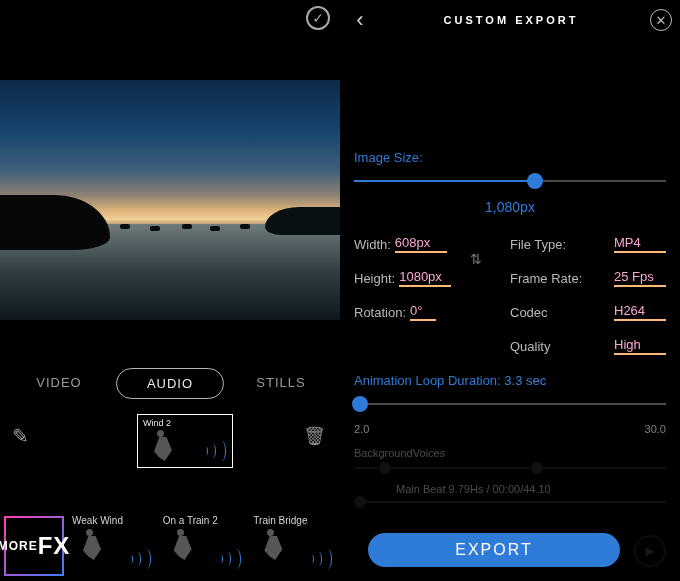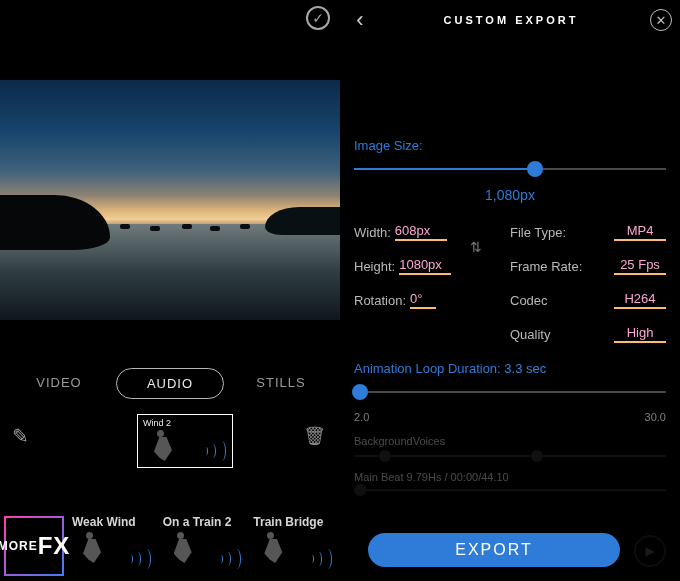--- a/index.html
+++ b/index.html
@@ -79,51 +79,50 @@
     position:absolute; bottom:0; left:0; right:0; height:70px; display:flex;
   }
   .morefx {
     width:60px; height:60px; margin:5px 4px; border:2.5px solid; border-radius:10px;
     border-image: linear-gradient(135deg,#ff3fb0,#3f7bff) 1;
     display:flex; flex-direction:row; align-items:center; justify-content:center;
     font-weight:600; font-size:12px; letter-spacing:1px; line-height:1.05;
   }
   .morefx .fx { font-size:24px; line-height:0.9;}
   .preset {
-    flex:1; padding:4px 4px 0; font-size:12px; color:#d6d6d6; position:relative;
+    flex:1; padding:4px 4px 0; font-size:10px; color:#d6d6d6; position:relative;
     height:70px;
-    font-weight:bold;
   }
   .preset .dancer { margin-top:3px; }
   .preset .waves { right:8px; bottom:12px; }
 
   
   .ce-header { display:flex; align-items:center; height:40px; padding:0 8px;}
   .ce-back { width:24px; text-align:center; font-size:22px; color:#cfcfcf;}
   .ce-title { flex:1; text-align:center; font-size:11px; letter-spacing:3px; font-weight:700;}
   .ce-close {
     width:22px; height:22px; border:1.5px solid #bdbdbd; border-radius:50%;
     display:flex; align-items:center; justify-content:center; font-size:13px; color:#bdbdbd;
   }
   .ce-preview { margin:2px 12px 0; height:88px; background:#000; border:0 solid #111;}
   .label-blue { color:#2f7bd8; font-size:13px; }
-  .section { padding:0 14px; margin-top:8px; }
+  .section { padding:0 14px; margin-top:20px; }
   .slider-track { position:relative; height:20px; margin-top:6px;}
   .slider-track .bar { position:absolute; top:9px; left:0; right:0; height:2px; background:#4a4a4a;}
   .slider-track .fill { position:absolute; top:9px; left:0; height:2px; background:#2f7bd8;}
   .slider-track .thumb {
     position:absolute; top:2px; width:16px; height:16px; border-radius:50%;
     background:#2f7bd8; margin-left:-8px;
   }
   .size-value { text-align:center; margin-top:8px; font-size:14px;}
   .grid2 { display:flex; padding:0 14px; margin-top:20px; }
   .col { flex:1; display:flex; flex-direction:column; gap:16px; }
   .kv { display:flex; align-items:center; font-size:13px; color:#b9b9b9; gap:4px;}
   .kv .val { color:#f9a8d4; border-bottom:2px solid #fdba74; min-width:52px; display:inline-block; padding-bottom:1px;}
-  .kv .valr { margin-left:auto;text-align:center; }
+  .kv .valr { margin-left:auto; }
   .anim-row { padding:0 14px; margin-top:18px; font-size:13px; color:#b9b9b9;}
   .anim-row .val-blue { color:#3a82d8; }
   .anim-ticks { display:flex; justify-content:space-between; font-size:11px; color:#808080; padding:0 14px; margin-top:9px;}
   .ghost-area { padding:6px 14px 0; opacity:0.28; font-size:11px; }
   .ghost-row { display:flex; margin-top:6px;}
   .ghost-slider { height:2px; background:#3a3a3a; margin-top:8px; position:relative;}
   .ghost-slider .gthumb { position:absolute; top:-5px; width:12px; height:12px; background:#333942; border-radius:50%;}
   .export-btn {
     position:absolute; bottom:14px; left:28px; right:60px; height:34px;
     background:#2f7bd8; border-radius:20px; display:flex; align-items:center; justify-content:center;
@@ -281,21 +280,21 @@
     <div class="ghost-row">
       <span>Background</span>
       <span>Voices</span>
     </div>
     <div class="ghost-slider">
         <div class="gthumb" style="left:8%"></div>
       </div>
     <div class="ghost-slider" style="margin-left:52%; margin-top:-2px;">
         <div class="gthumb" style="left:10%"></div>
       </div>
-    <div style="margin-top:14px;">Main Beat 9.79Hs / 00:00/44.10</div>
+    <div style="margin-top:14px;margin-left:42px;">Main Beat 9.79Hs / 00:00/44.10</div>
     <div class="ghost-slider" style="margin-top:6px;">
         <div class="gthumb" style="left:0"></div>
       </div>
   </div>
 
   <div class="export-btn">EXPORT</div>
   <div class="ghost-play">▶</div>
 </div>
 
 </body></html>

